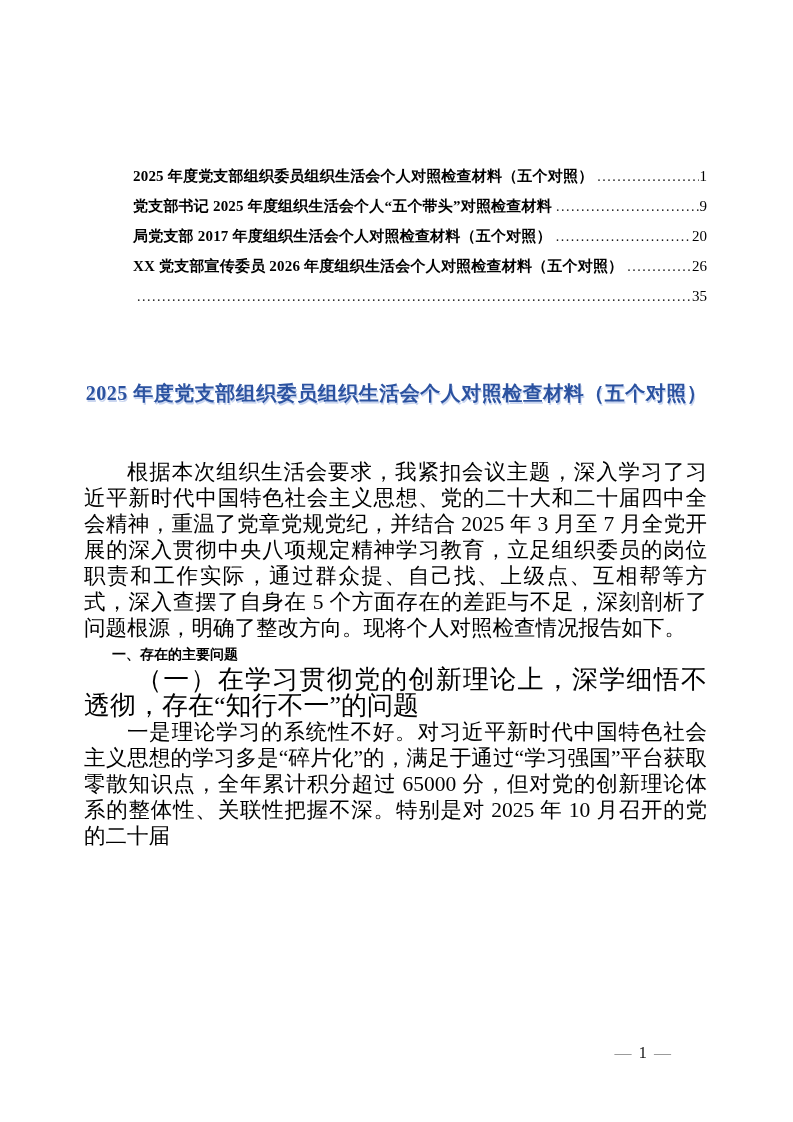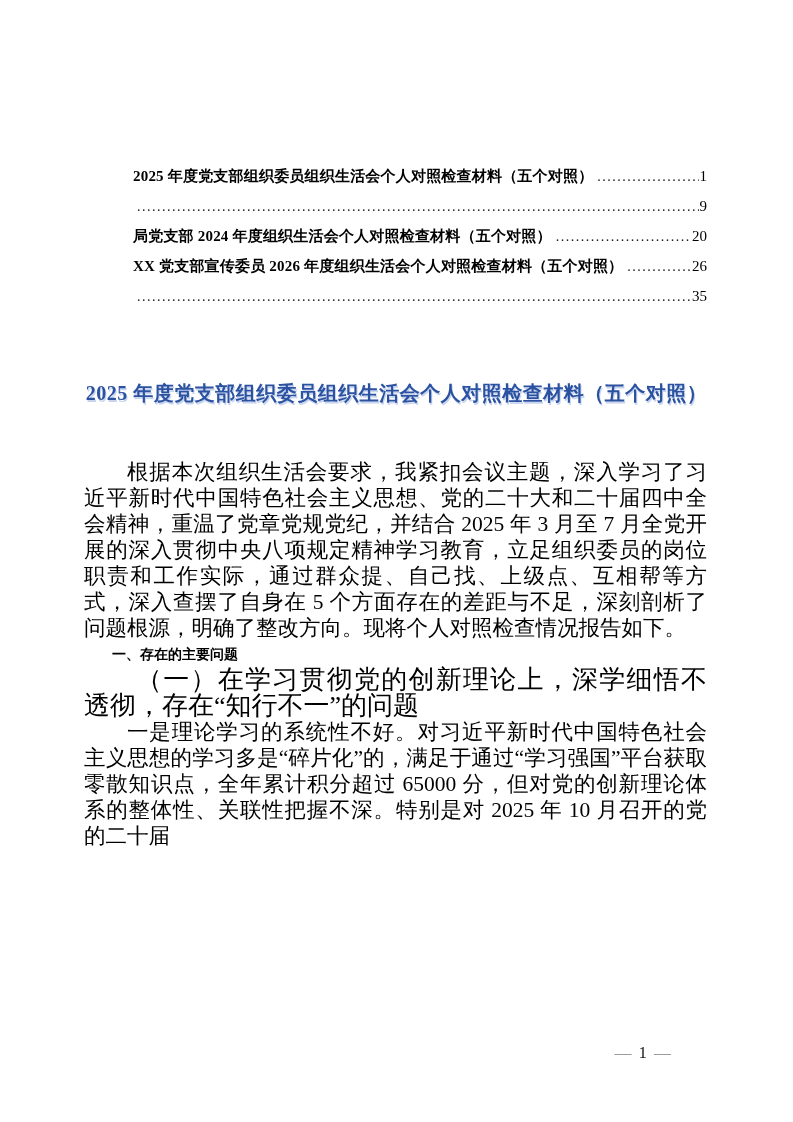--- a/index.html
+++ b/index.html
@@ -106,25 +106,26 @@
 
 <div class="page">
 
   <nav class="toc">
     <div class="toc-item">
       <span class="toc-title">2025 年度党支部组织委员组织生活会个人对照检查材料（五个对照）</span>
       <span class="toc-dots"></span>
       <span class="toc-page">1</span>
     </div>
     <div class="toc-item">
+      <span class="toc-title">党支部书记 2025 年度组织生活会个人“五个带头”对照检查材料</span>
       <span class="toc-dots"></span>
       <span class="toc-page">9</span>
     </div>
     <div class="toc-item">
-      <span class="toc-title">局党支部 2024 年度组织生活会个人对照检查材料（五个对照）</span>
+      <span class="toc-title">局党支部 2017 年度组织生活会个人对照检查材料（五个对照）</span>
       <span class="toc-dots"></span>
       <span class="toc-page">20</span>
     </div>
     <div class="toc-item">
       <span class="toc-title">XX 党支部宣传委员 2026 年度组织生活会个人对照检查材料（五个对照）</span>
       <span class="toc-dots"></span>
       <span class="toc-page">26</span>
     </div>
     <div class="toc-item">
       <span class="toc-dots"></span>

